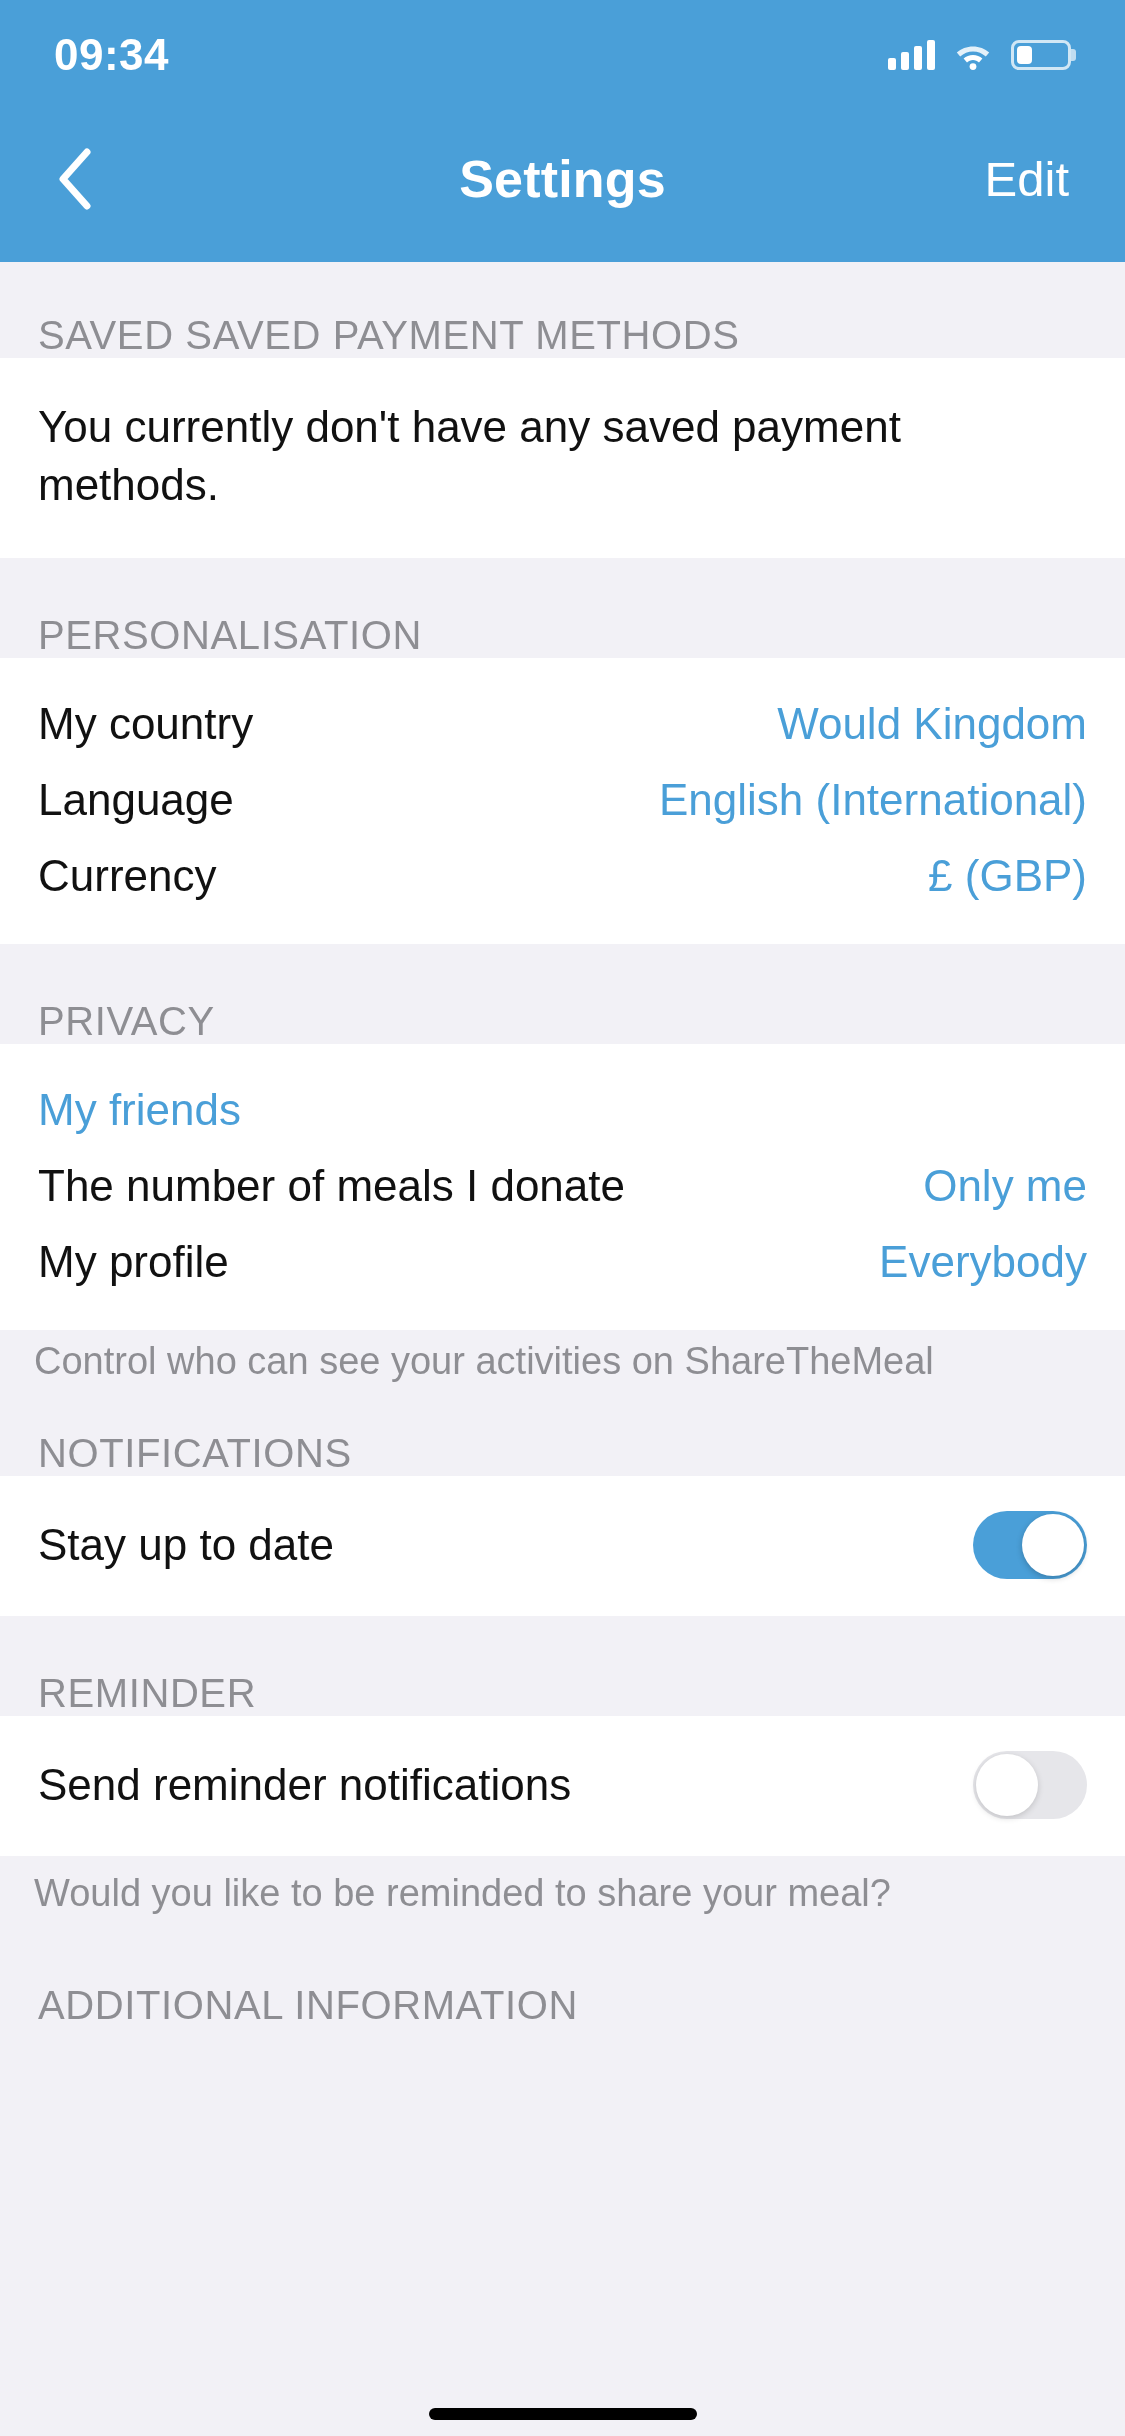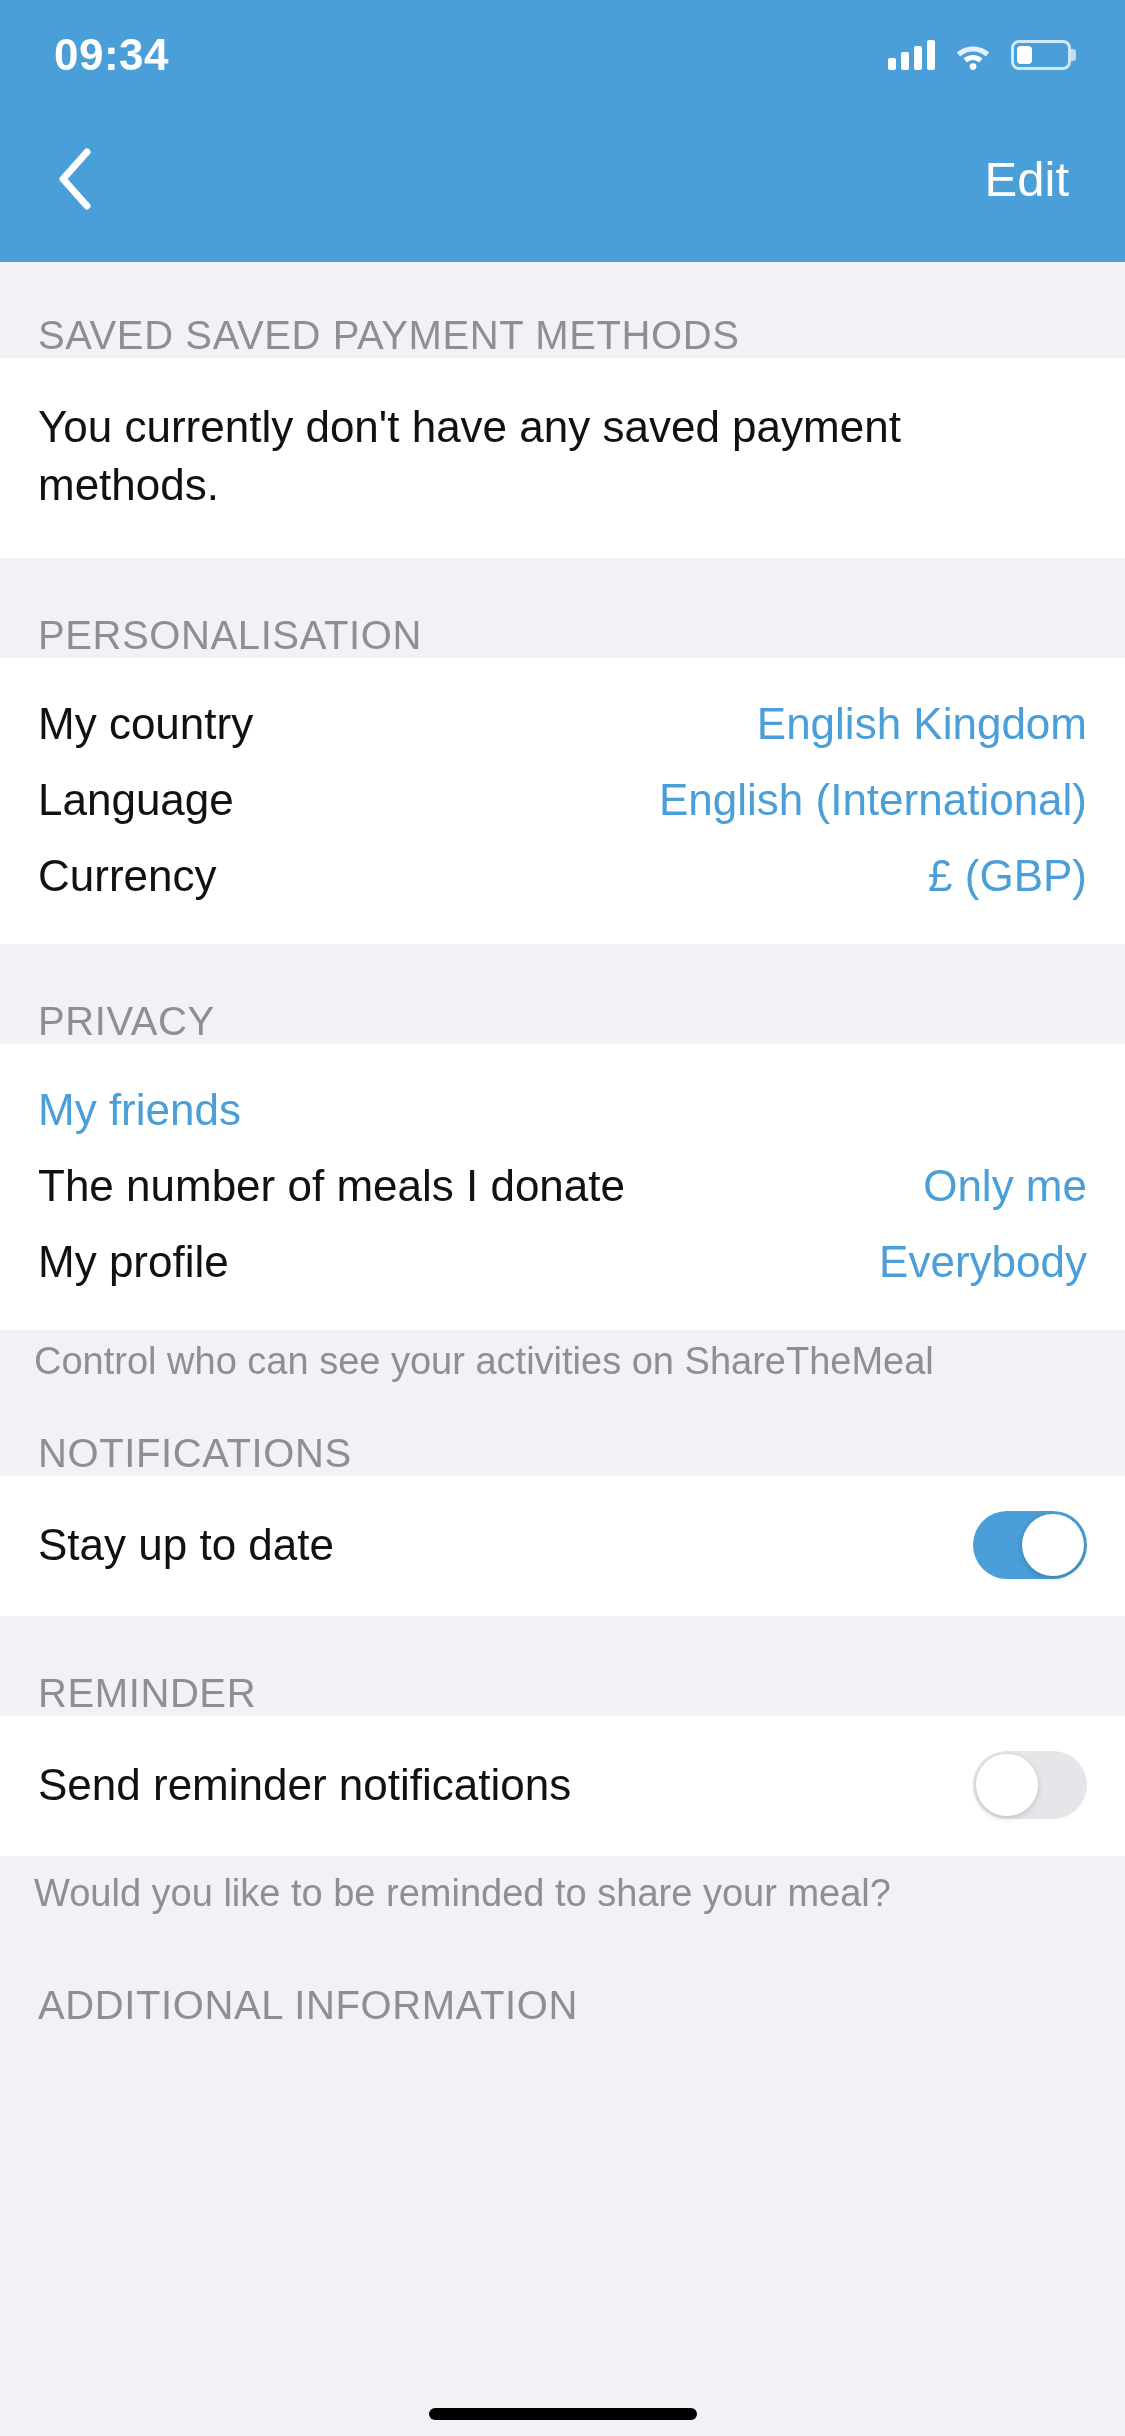--- a/index.html
+++ b/index.html
@@ -142,35 +142,36 @@
     </div>
 
     <div class="navbar">
       <div class="nav-back">
         <span>
           <svg width="40" height="62" viewBox="0 0 40 62">
             <path d="M32 4 L8 31 L32 58" stroke="#ffffff" stroke-width="7" fill="none" stroke-linecap="round" stroke-linejoin="round"></path>
           </svg>
         </span>
       </div>
+      <div class="nav-title">Settings</div>
       <div class="nav-edit">Edit</div>
     </div>
 
   </div>
 
   <div class="section-head" style="height:96px;">SAVED SAVED PAYMENT METHODS</div>
   <div class="card">
     <div class="paragraph">You currently don't have any saved payment methods.</div>
   </div>
 
   <div class="section-head" style="height:100px;">PERSONALISATION</div>
   <div class="card" style="padding:28px 0 30px 0;">
     <div class="row">
       <span class="row-label">My country</span>
-      <span class="row-value">English Kingdom</span>
+      <span class="row-value">Would Kingdom</span>
     </div>
     <div class="row">
       <span class="row-label">Language</span>
       <span class="row-value">English (International)</span>
     </div>
     <div class="row">
       <span class="row-label">Currency</span>
       <span class="row-value">£ (GBP)</span>
     </div>
   </div>

